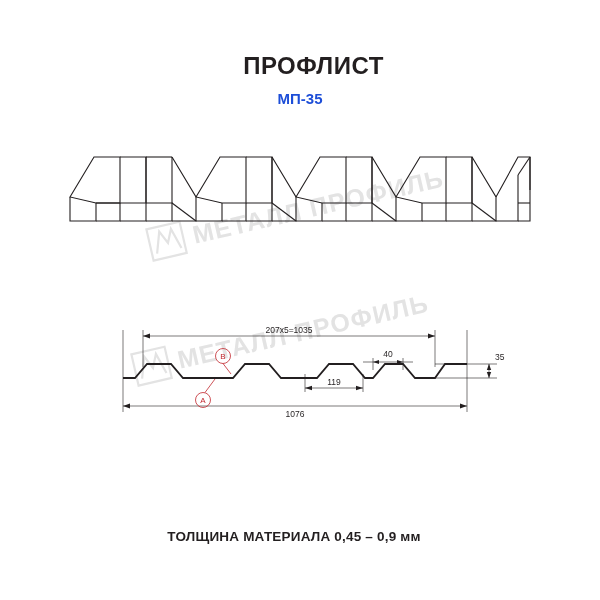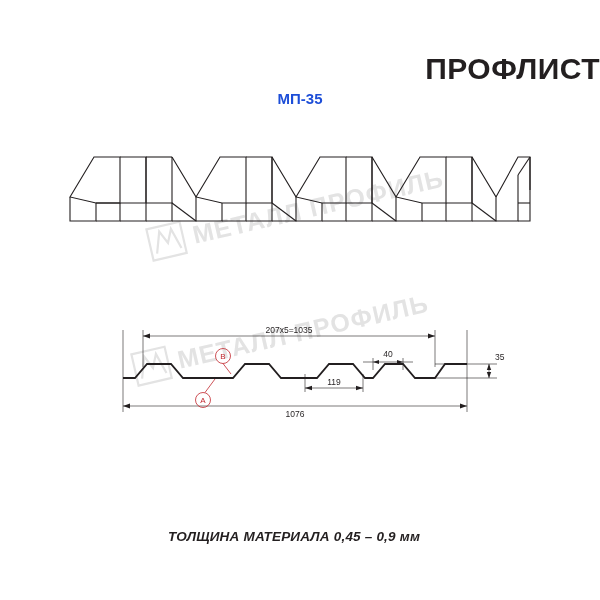--- a/index.html
+++ b/index.html
@@ -20,22 +20,22 @@
     width: 600px;
     height: 600px;
   }
 
   
   .title {
     position: absolute;
     left: 0;
     right: 0;
     top: 52px;
-    text-align: right;
-    font-size: 30px;
+    text-align: center;
+    font-size: 24px;
     font-weight: bold;
     letter-spacing: 0.5px;
     color: #231f20;
     padding-left: 27px;
   }
   .subtitle {
     position: absolute;
     left: 0;
     right: 0;
     top: 90px;
@@ -49,21 +49,20 @@
   .footer-note {
     position: absolute;
     left: 0;
     right: 12px;
     top: 529px;
     text-align: center;
     font-size: 13.5px;
     font-weight: bold;
     letter-spacing: 0.2px;
     color: #231f20;
-    font-style: italic;
   }
 
   
   .iso-area {
     position: absolute;
     left: 50px;
     top: 135px;
     width: 500px;
     height: 130px;
   }

